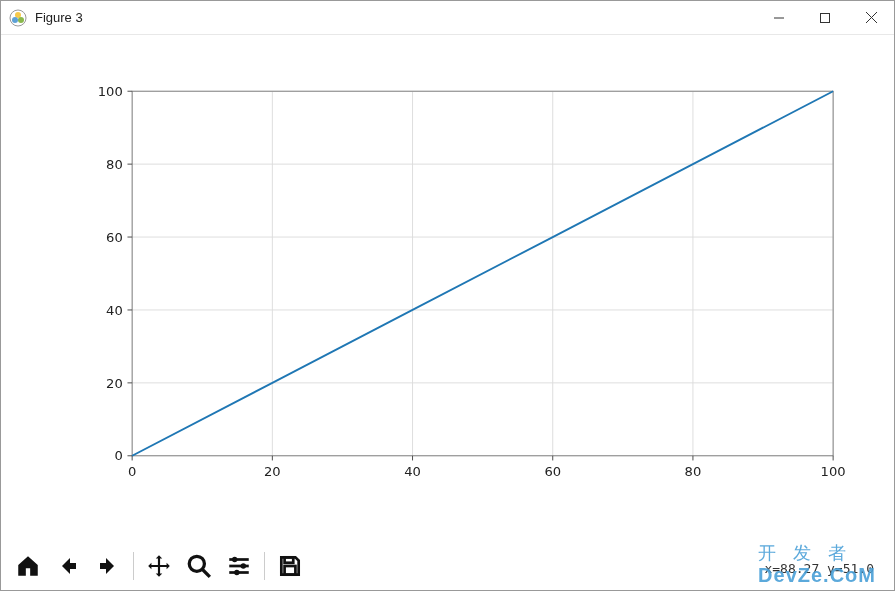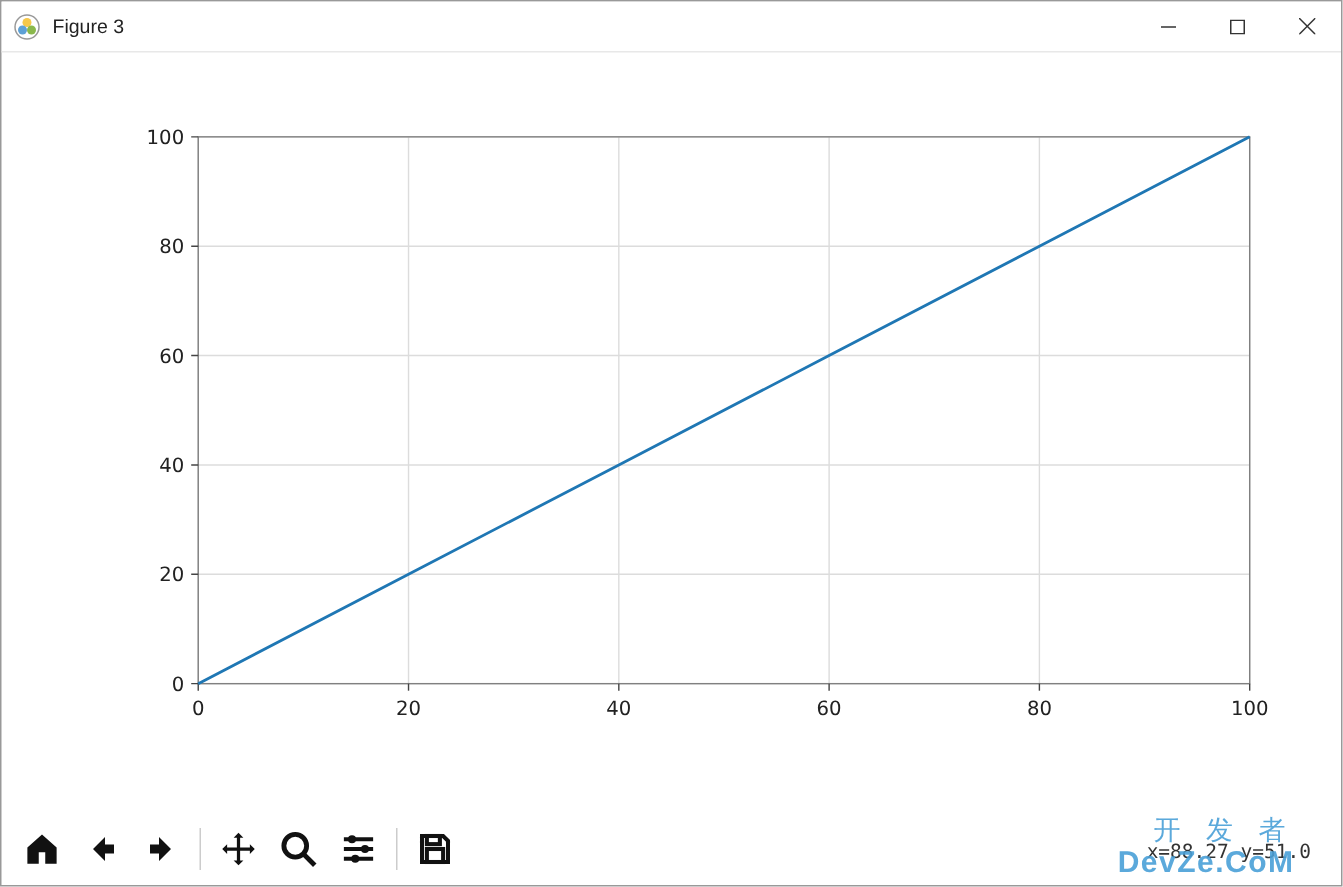--- a/index.html
+++ b/index.html
@@ -68,23 +68,23 @@
       display: flex; align-items: center; justify-content: center;
       cursor: pointer;
     }
     .tb-sep {
       width: 1px; height: 28px;
       background: #ccc;
       margin: 0 2px;
     }
     .watermark {
       position: absolute;
-      right: 31px;
+      right: 18px;
       bottom: 4px;
-      text-align: right;
+      text-align: left;
       line-height: 1.1;
       pointer-events: none;
     }
     .wm-top {
       font-size: 18px;
       color: #4aa0d8;
       letter-spacing: 6px;
       font-weight: 400;
       opacity: 0.9;
     }

